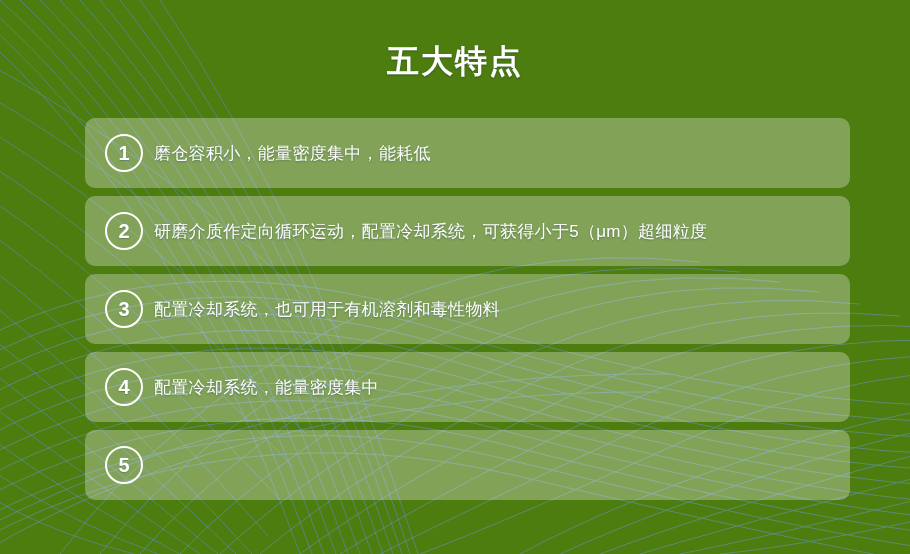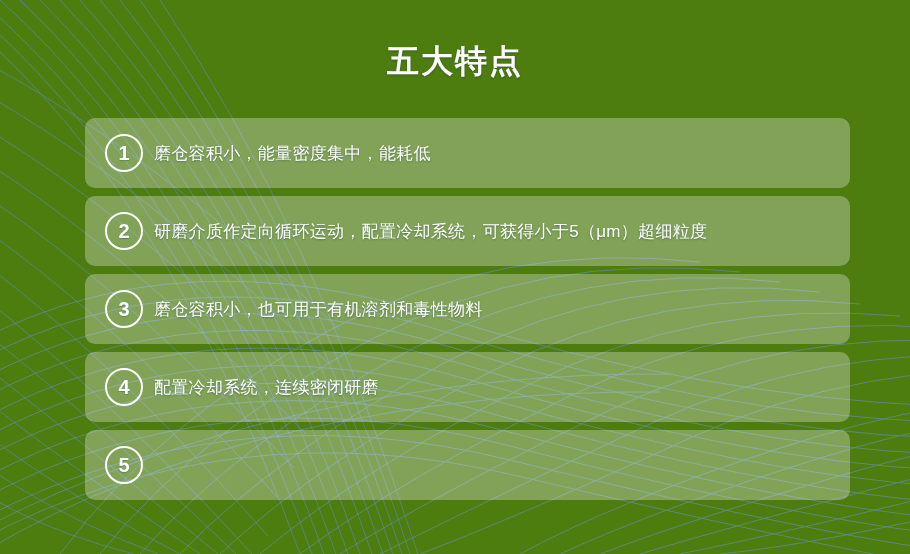--- a/index.html
+++ b/index.html
@@ -172,26 +172,26 @@
       <div class="card-text">磨仓容积小，能量密度集中，能耗低</div>
     </div>
 
     <div class="card">
       <div class="card-num">2</div>
       <div class="card-text">研磨介质作定向循环运动，配置冷却系统，可获得小于5（μm）超细粒度</div>
     </div>
 
     <div class="card">
       <div class="card-num">3</div>
-      <div class="card-text">磨仓容积小，也可用于有机溶剂和毒性物料</div>
+      <div class="card-text">配置冷却系统，也可用于有机溶剂和毒性物料</div>
     </div>
 
     <div class="card">
       <div class="card-num">4</div>
-      <div class="card-text">配置冷却系统，连续密闭研磨</div>
+      <div class="card-text">配置冷却系统，能量密度集中</div>
     </div>
 
     <div class="card">
       <div class="card-num">5</div>
     </div>
 
   </div>
 </div>
 
 </body></html>

